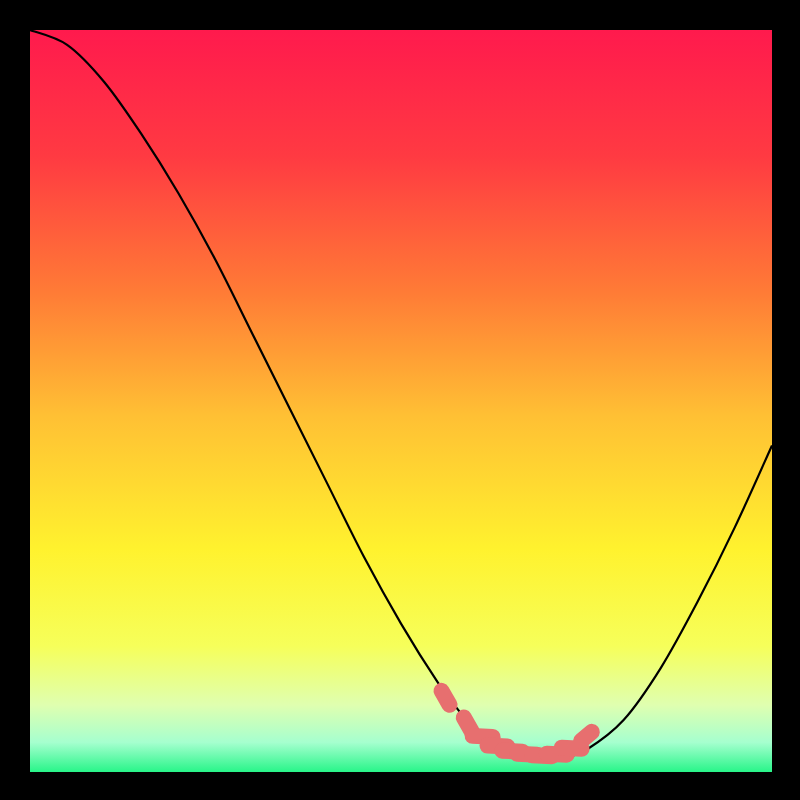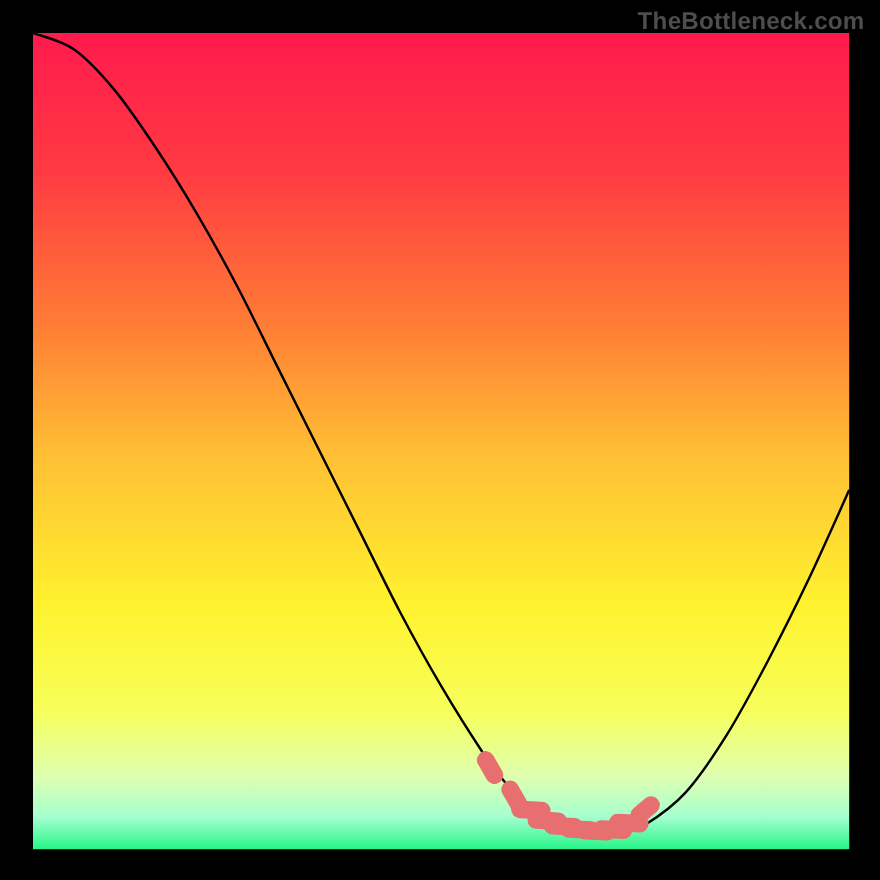--- a/index.html
+++ b/index.html
@@ -30,21 +30,20 @@
   svg {
     position: absolute;
     top: 0;
     left: 0;
   }
 </style>
 </head>
 <body>
 <div class="frame">
 
-<div class="watermark">TheBottleneck.com</div>
 
 <svg id="chart-svg" width="800" height="800" viewBox="0 0 800 800">
   <defs>
     <linearGradient id="bg-grad" x1="0" y1="0" x2="0" y2="1">
           <stop offset="0%" stop-color="#ff1a4d"></stop>
           <stop offset="17%" stop-color="#ff3a42"></stop>
           <stop offset="35%" stop-color="#ff7a36"></stop>
           <stop offset="52%" stop-color="#ffc034"></stop>
           <stop offset="70%" stop-color="#fff22e"></stop>
           <stop offset="83%" stop-color="#f6ff5a"></stop>

